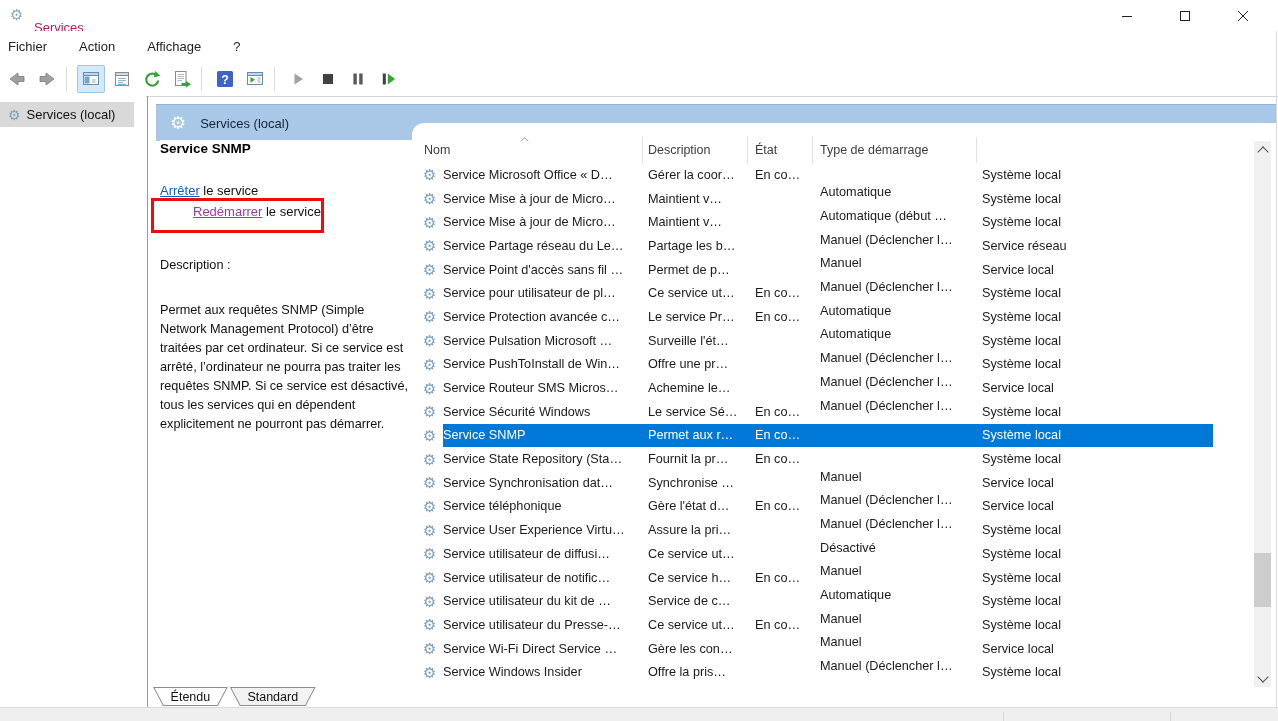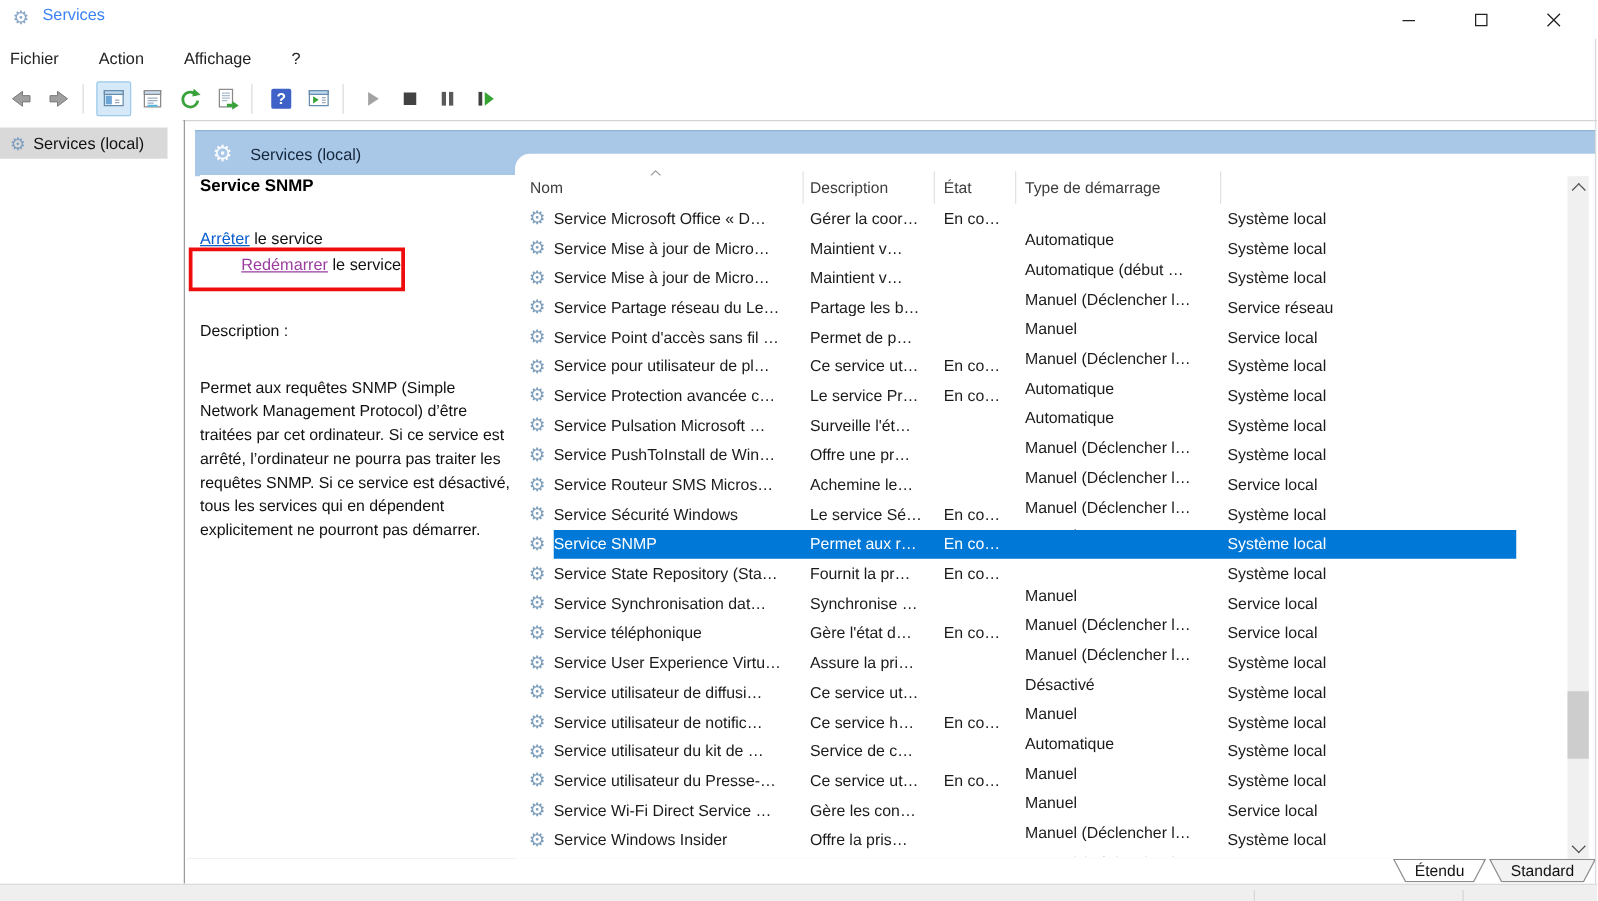--- a/index.html
+++ b/index.html
@@ -16,21 +16,21 @@
     --link:#0b5fcc;
     --visited:#9b3ba0;
     --red:#ee0d0d;
     --tree-sel:#d9d9d9;
   }
   .abs{position:absolute;}
 
   
   .titlebar{left:0;top:0;width:1278px;height:31px;background:#fff;}
   .app-icon{left:10px;top:7px;font-size:15px;color:#8aa8c6;line-height:16px;}
-  .app-title{left:34px;top:4px;font-size:13px;color:#3b82f6;}
+  .app-title{left:34px;top:20px;font-size:13px;color:#be185d;}
   .winbtn{top:0;width:46px;height:31px;display:flex;align-items:center;justify-content:center;}
   .winbtn svg{display:block;}
 
   
   .menubar{left:0;top:31px;width:1179px;height:30px;background:#fff;display:flex;align-items:center;}
   .menu-item{font-size:13px;color:#222;padding:5px 12px;margin-left:8px;}
   .menu-item:first-child{margin-left:0;padding-left:8px;}
 
   
   .toolbar{left:0;top:61px;width:1278px;height:35px;background:#fff;border-bottom:1px solid #d4d4d4;
@@ -94,21 +94,21 @@
   .sarrow{position:absolute;left:0;width:17px;height:17px;display:flex;align-items:center;justify-content:center;}
   .sarrow.up{top:0;}
   .sarrow.down{bottom:0;}
   .chev{width:7px;height:7px;border-right:1.6px solid #505050;border-bottom:1.6px solid #505050;}
   .chev.up{transform:rotate(-135deg);margin-top:4px;}
   .chev.down{transform:rotate(45deg);margin-bottom:4px;}
   .sthumb{position:absolute;left:0;top:412px;width:17px;height:54px;background:#cdcdcd;}
 
   
   .tabline{left:150px;top:687px;width:1126px;height:1px;background:#b0b0b0;}
-  .tabbar{left:150px;top:687px;width:1126px;height:20px;background:#fff;display:flex;padding-left:3px;justify-content:flex-end;}
+  .tabbar{left:150px;top:687px;width:1126px;height:20px;background:#fff;display:flex;padding-left:3px;}
   .tab{position:relative;height:19px;margin-right:2px;filter:none;}
   .tab-outer{height:19px;background:#8c8c8c;clip-path:polygon(0 0,100% 0,calc(100% - 10px) 100%,10px 100%);
              display:flex;align-items:center;justify-content:center;}
   .tab-inner{height:17px;margin:0 1.6px;background:#f2f2f2;
              clip-path:polygon(0 0,100% 0,calc(100% - 9px) 100%,9px 100%);
              display:flex;align-items:center;justify-content:center;
              font-size:12.5px;color:#111;padding:0 16px;}
   .tab.active .tab-inner{background:#ffffff;}
 
   

